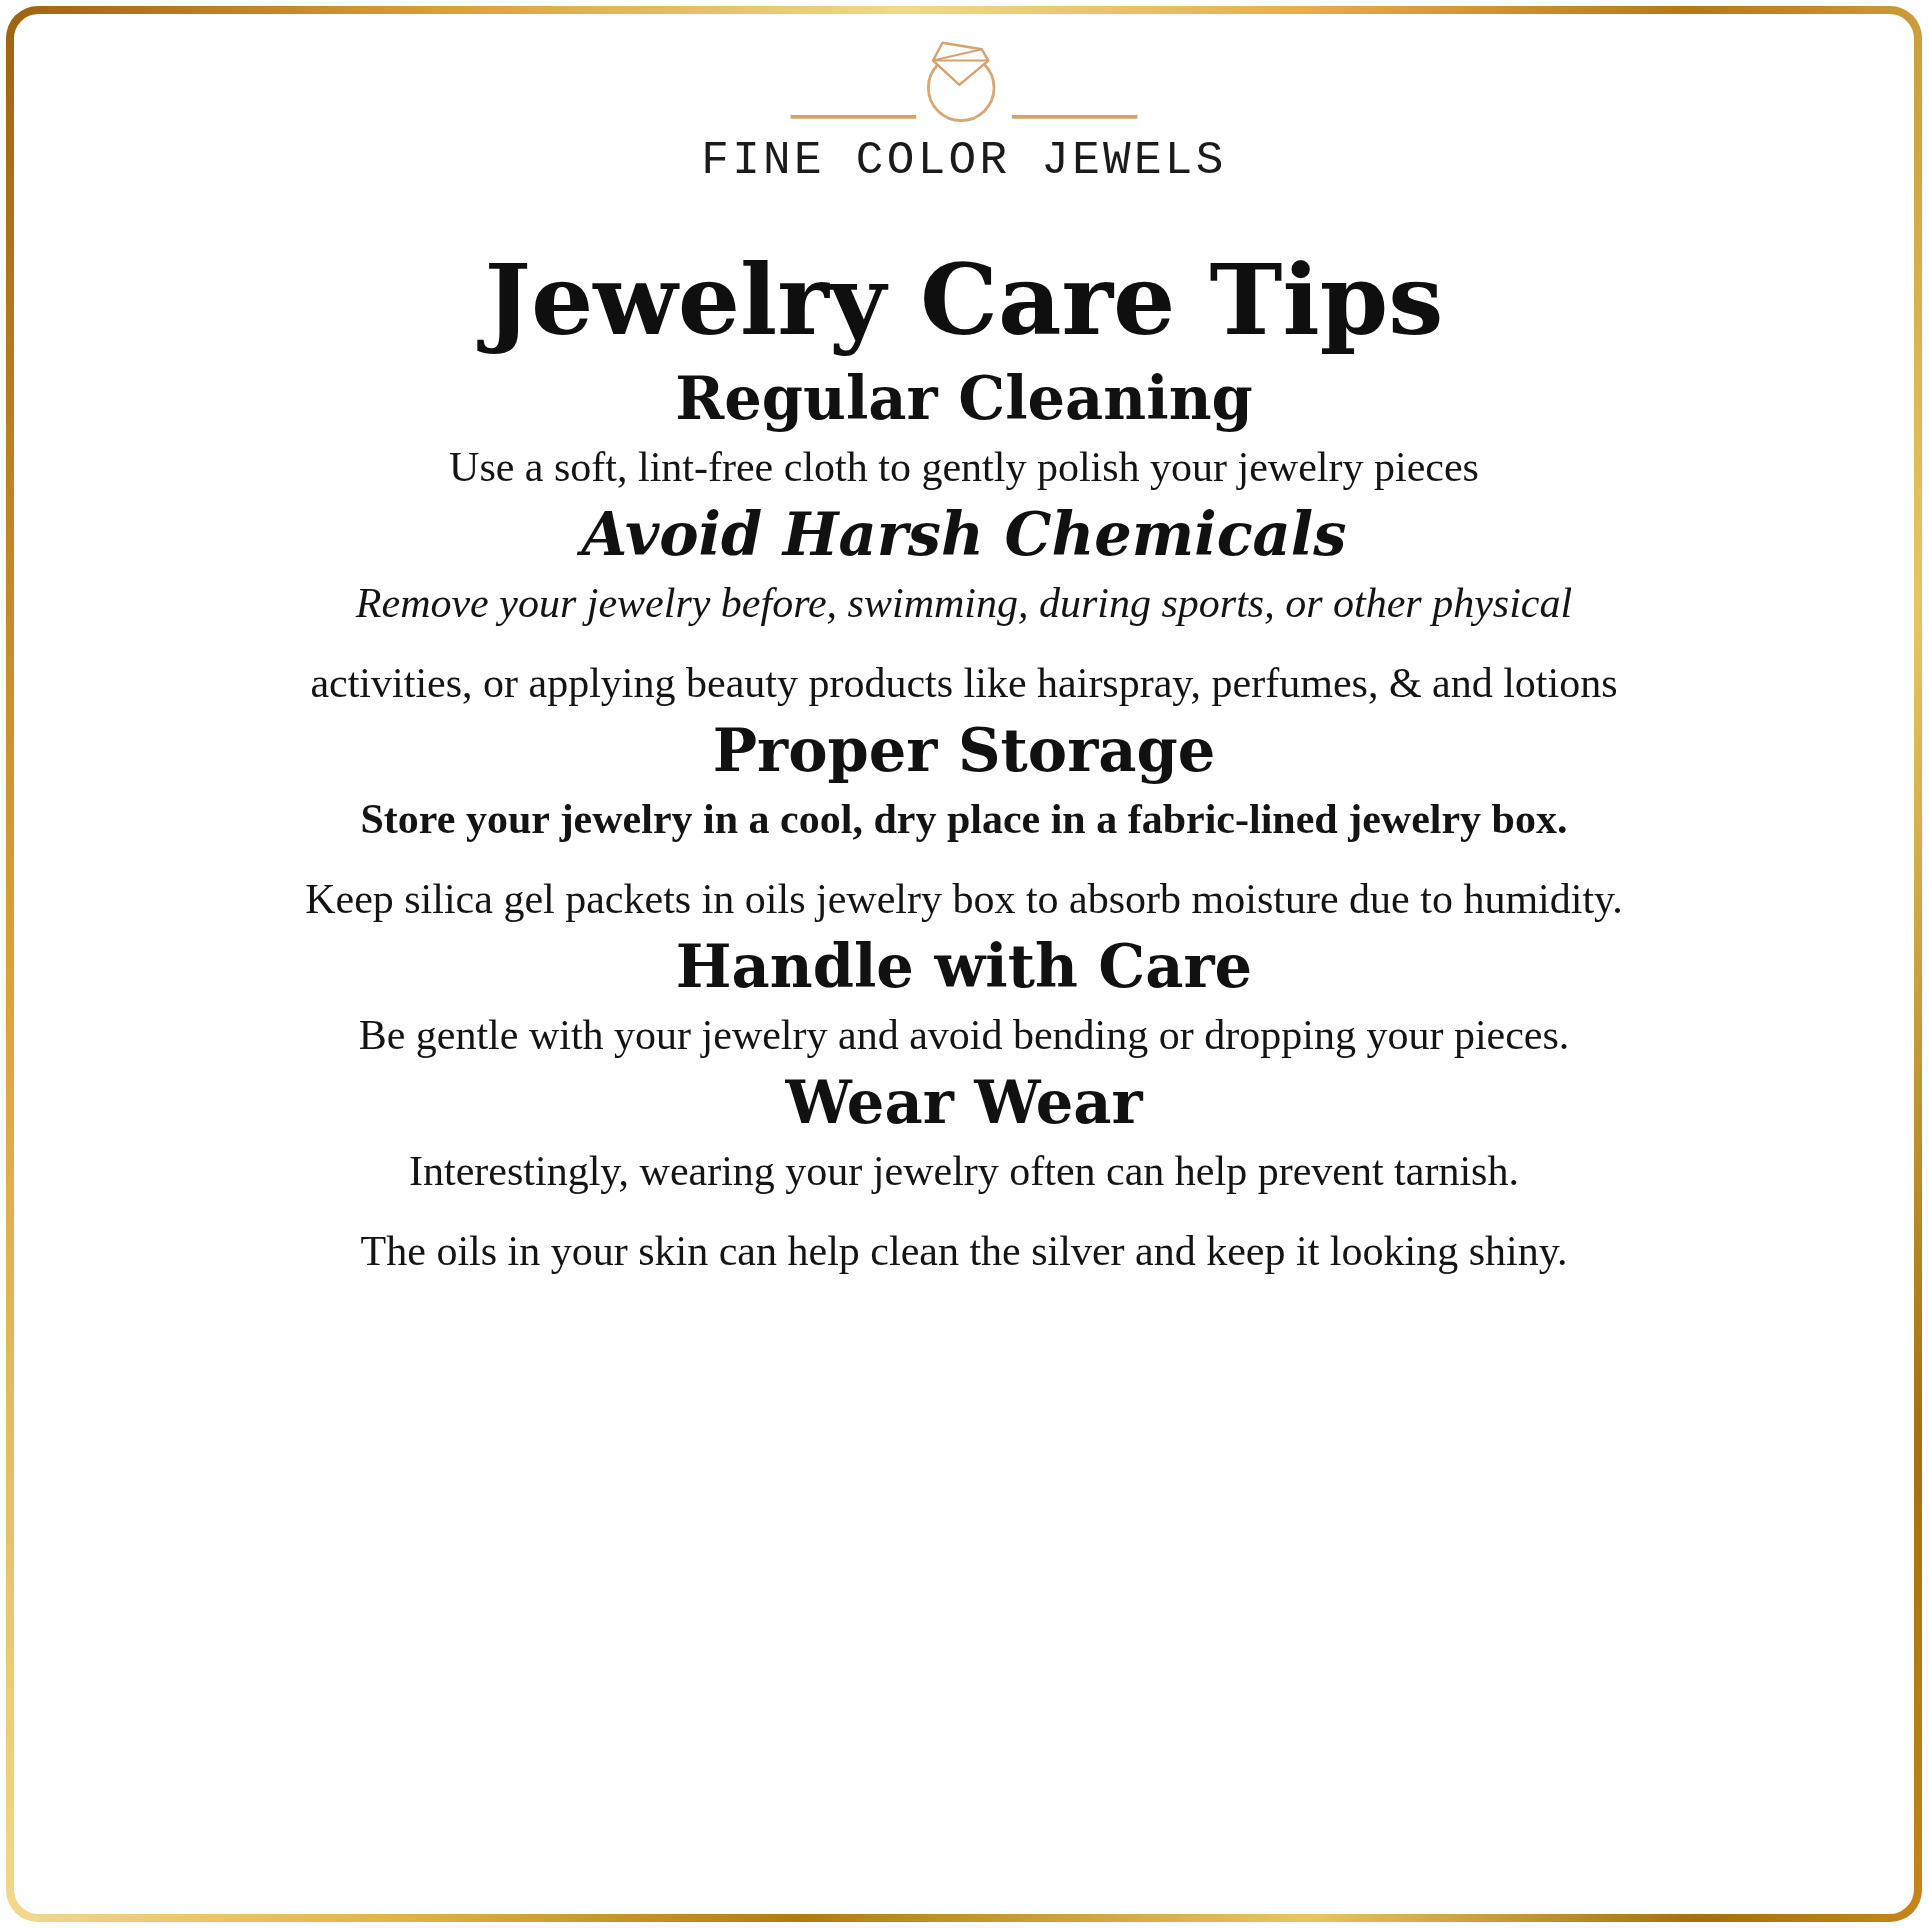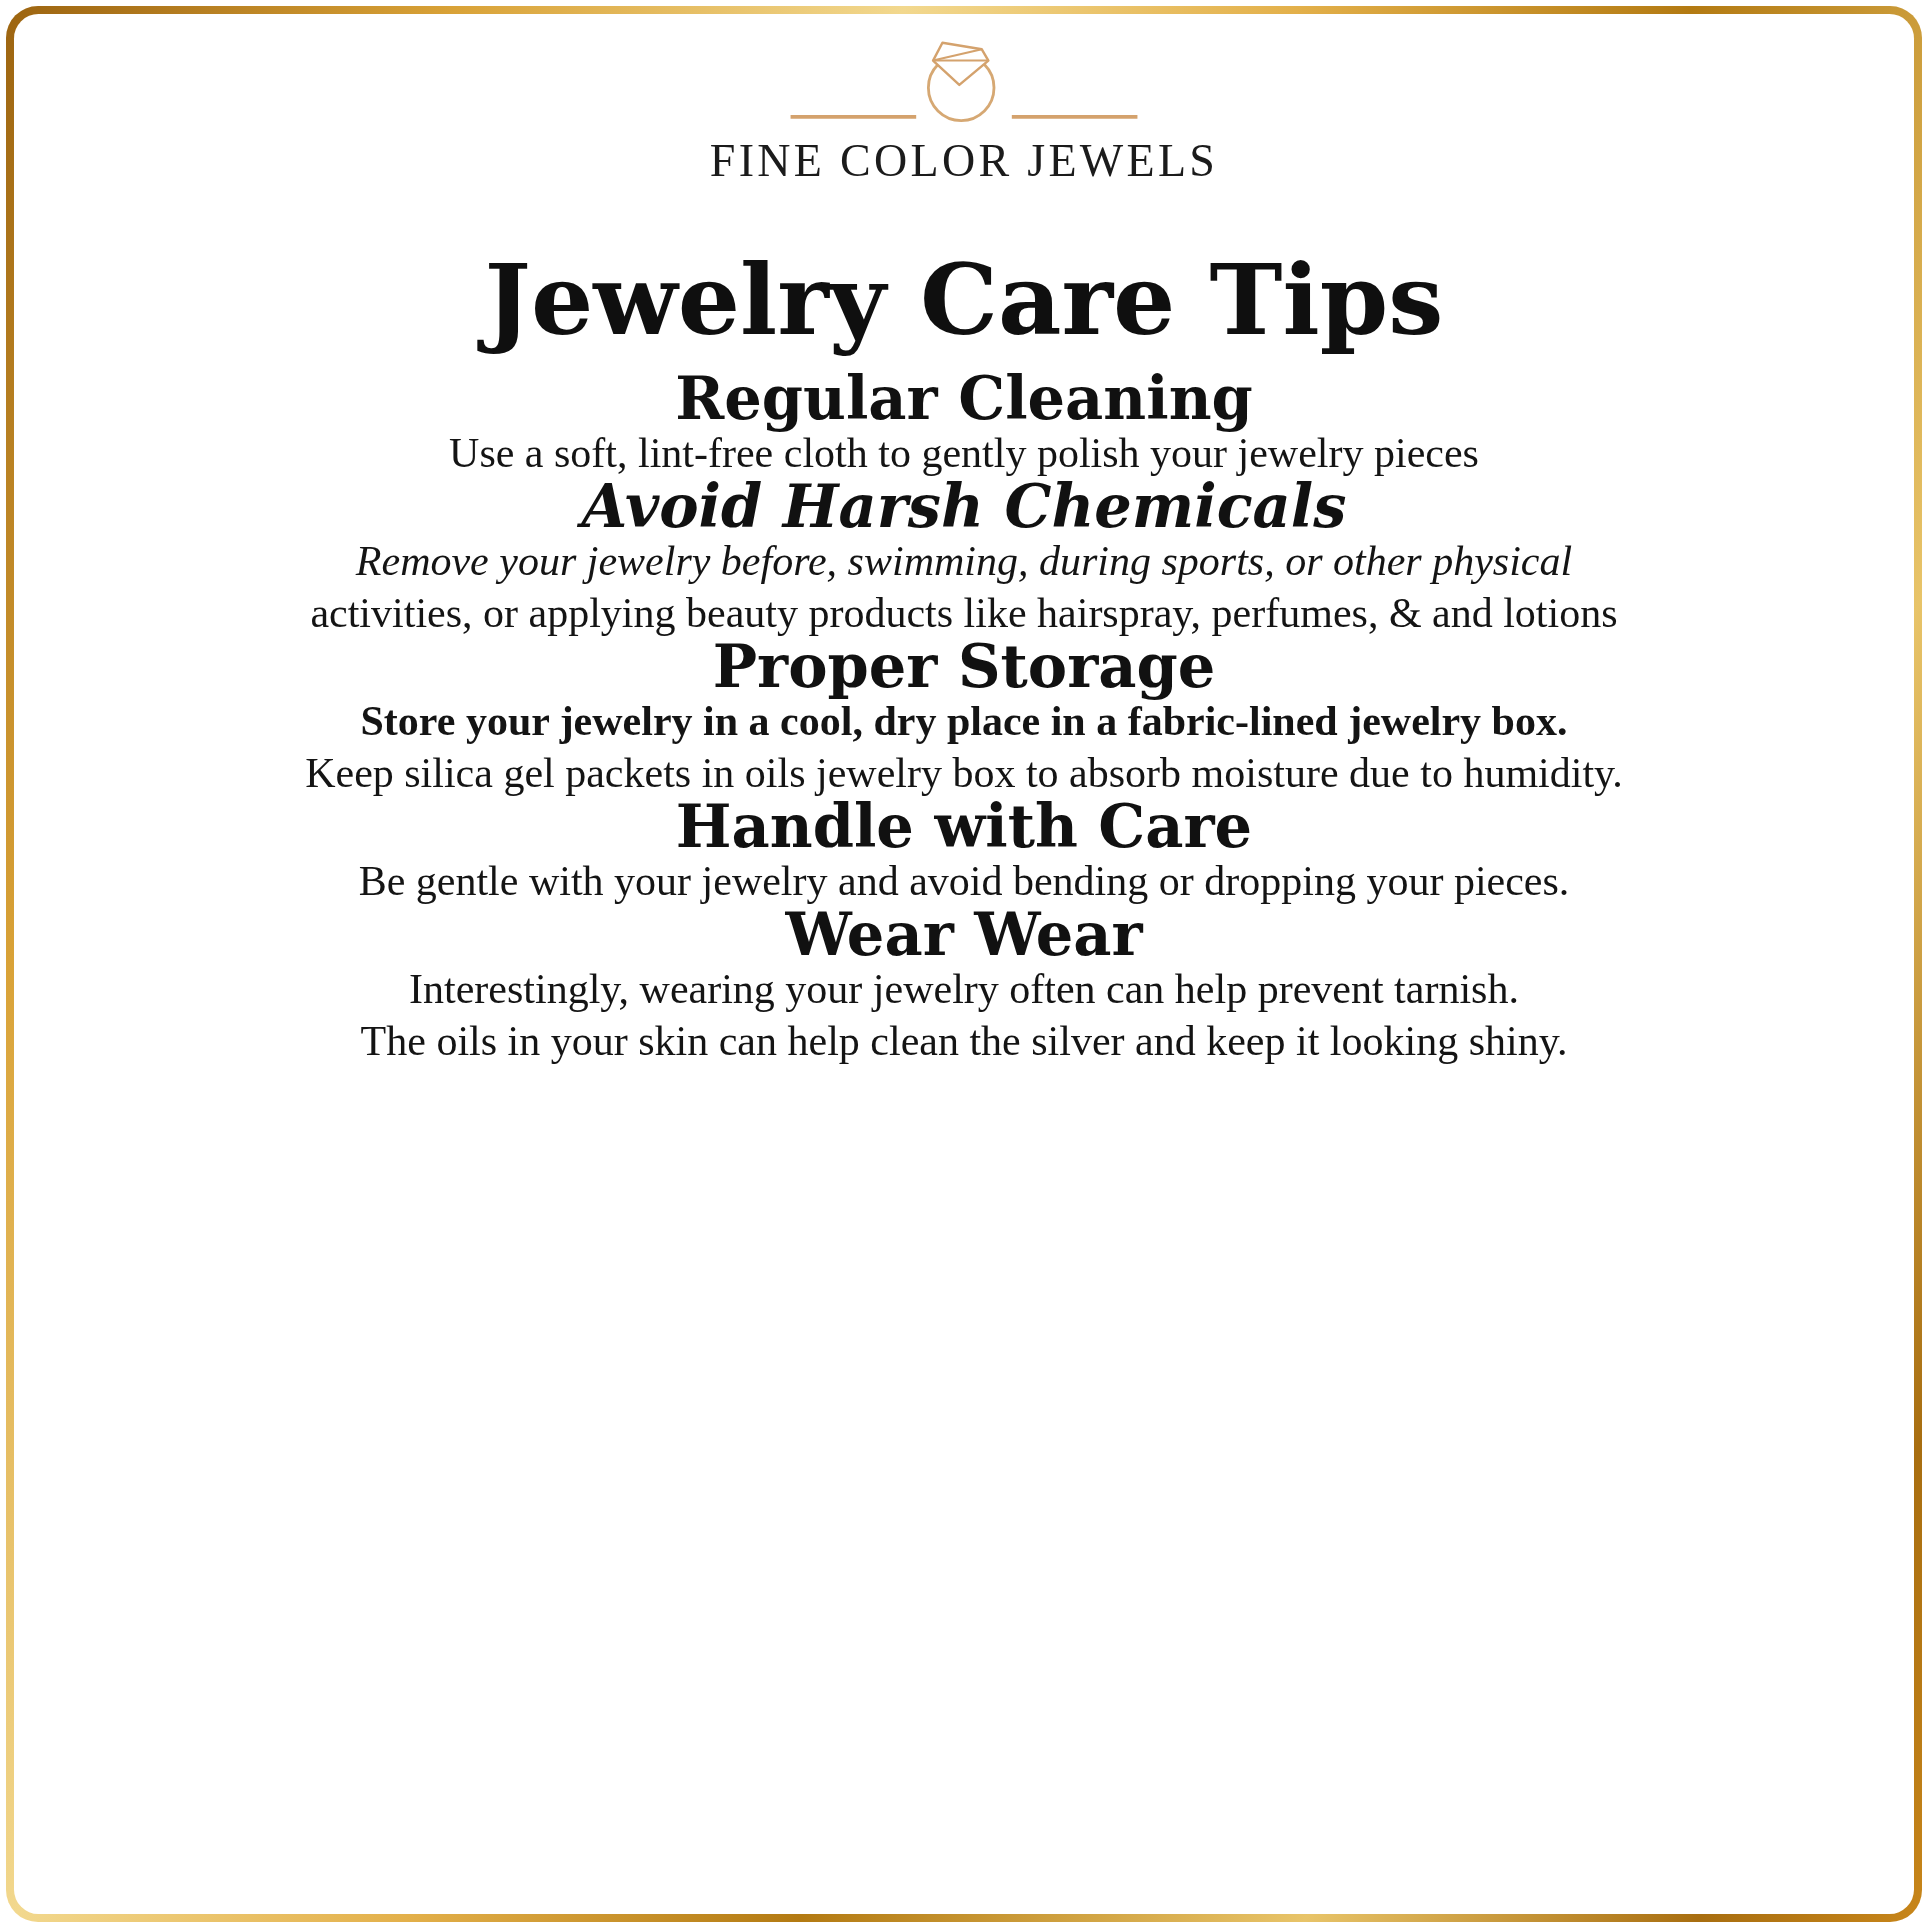--- a/index.html
+++ b/index.html
@@ -31,21 +31,21 @@
     flex-direction: column;
     align-items: center;
     padding: 0 66px;
   }
   .logo {
     margin-top: 24.5px;
     flex: 0 0 auto;
   }
   .brand {
     margin-top: 3.8px;
-    font-family: Liberation Serif, serif;
+    font-family: Liberation Mono, monospace;
     font-size: 46px;
     line-height: 58px;
     letter-spacing: 3.3px;
     color: #1b1b1b;
     white-space: nowrap;
   }
   h1.title {
     margin: 53px 0 15px 0;
     font-family: "DejaVu Serif", serif;
     font-weight: bold;
@@ -59,21 +59,21 @@
     margin: 0;
     font-family: "DejaVu Serif", serif;
     font-weight: bold;
     font-size: 59px;
     line-height: 56px;
     color: #111111;
     text-align: center;
     white-space: nowrap;
   }
   p.line {
-    margin: 0;
+    margin: 14px;
     font-family: "Liberation Serif", serif;
     font-size: 42px;
     line-height: 52px;
     color: #141414;
     text-align: center;
     white-space: nowrap;
   }
   
   .mt52 { margin-top: 49px; }
   .mt59 { margin-top: 56px; }

